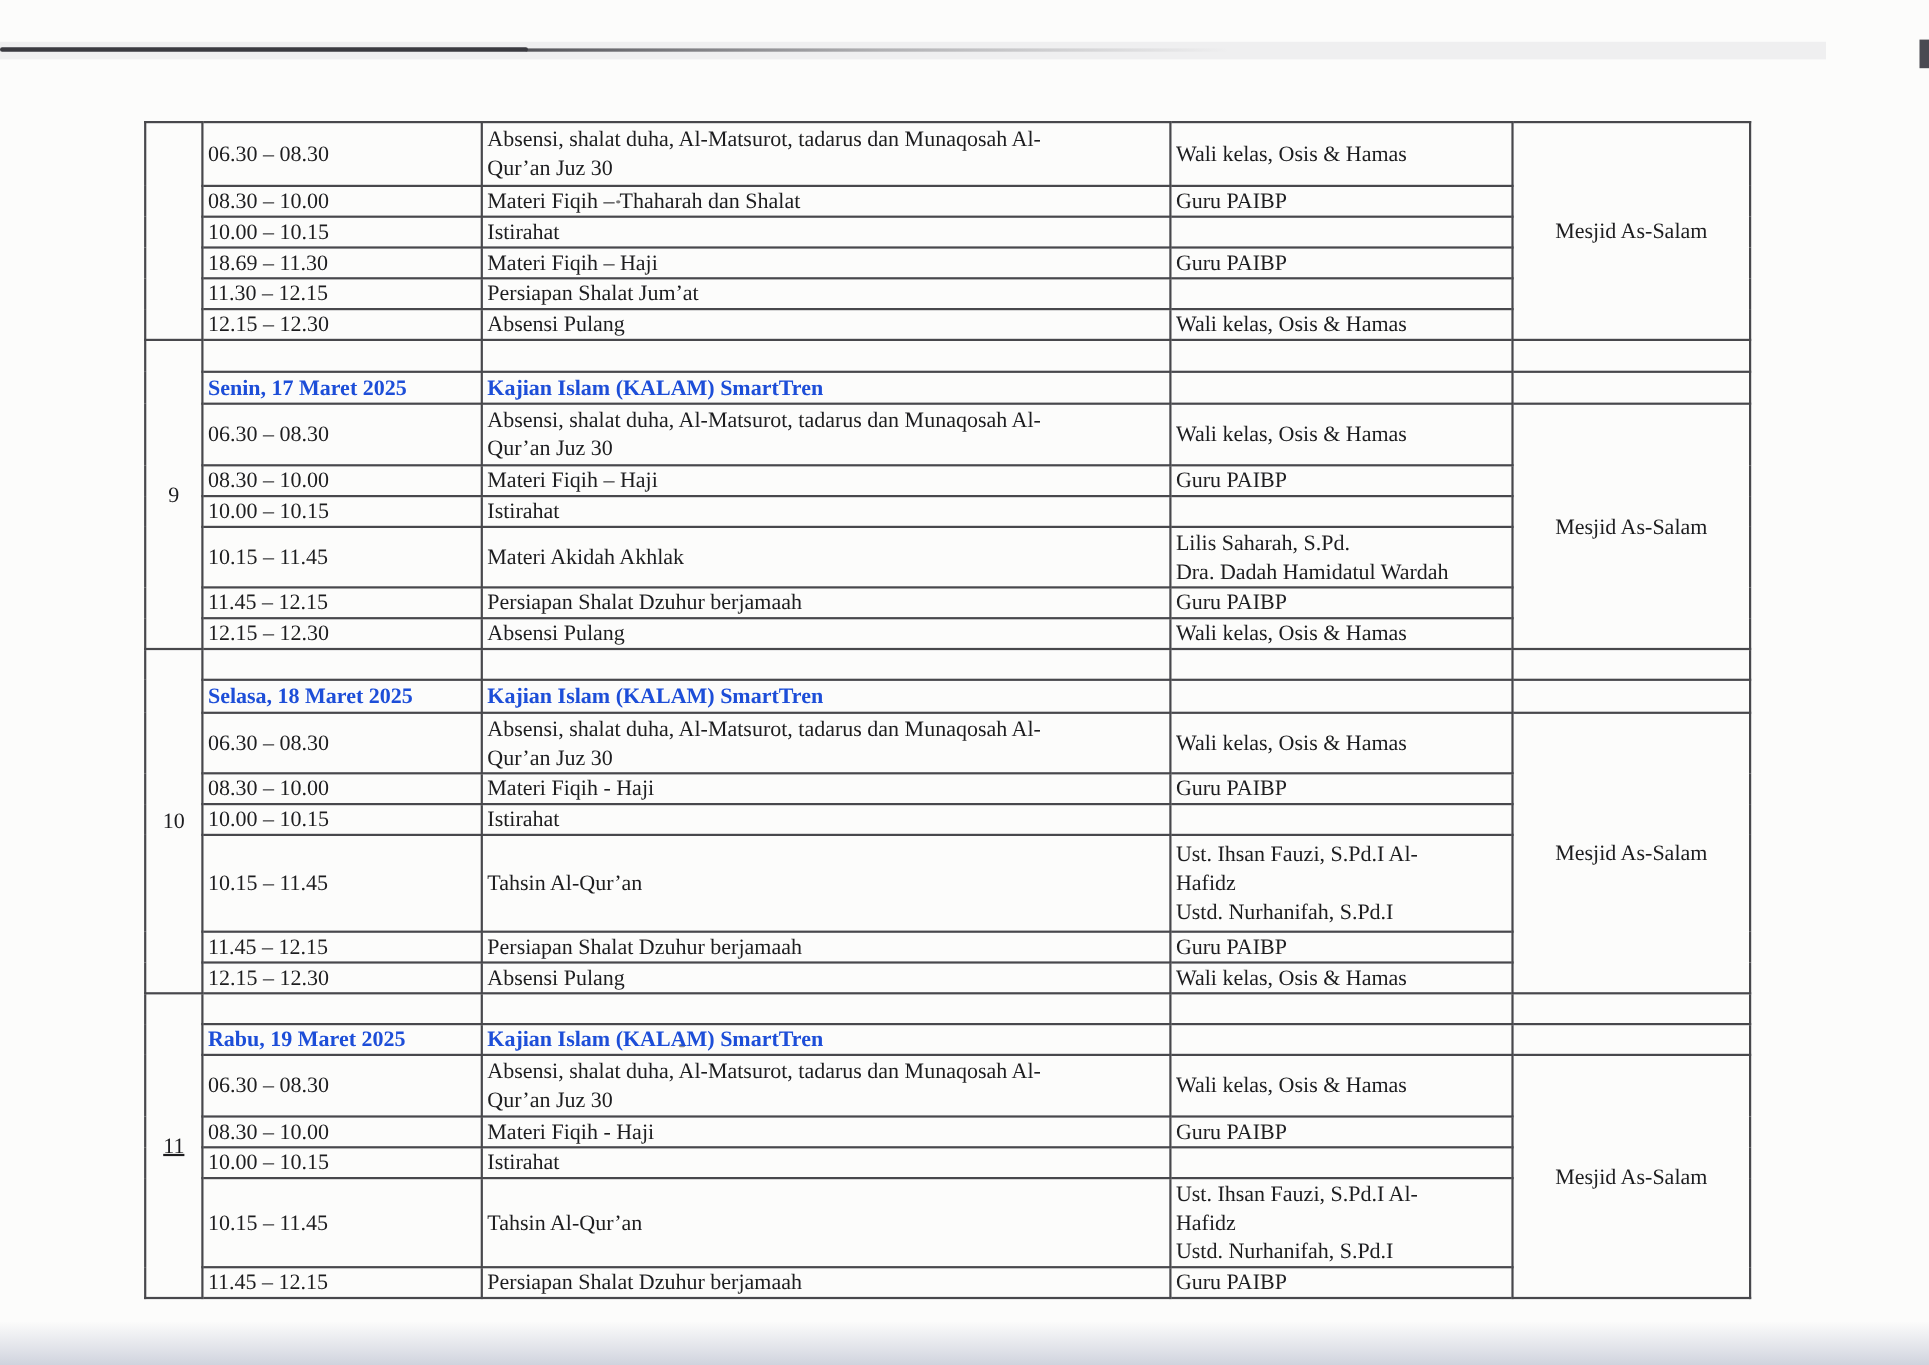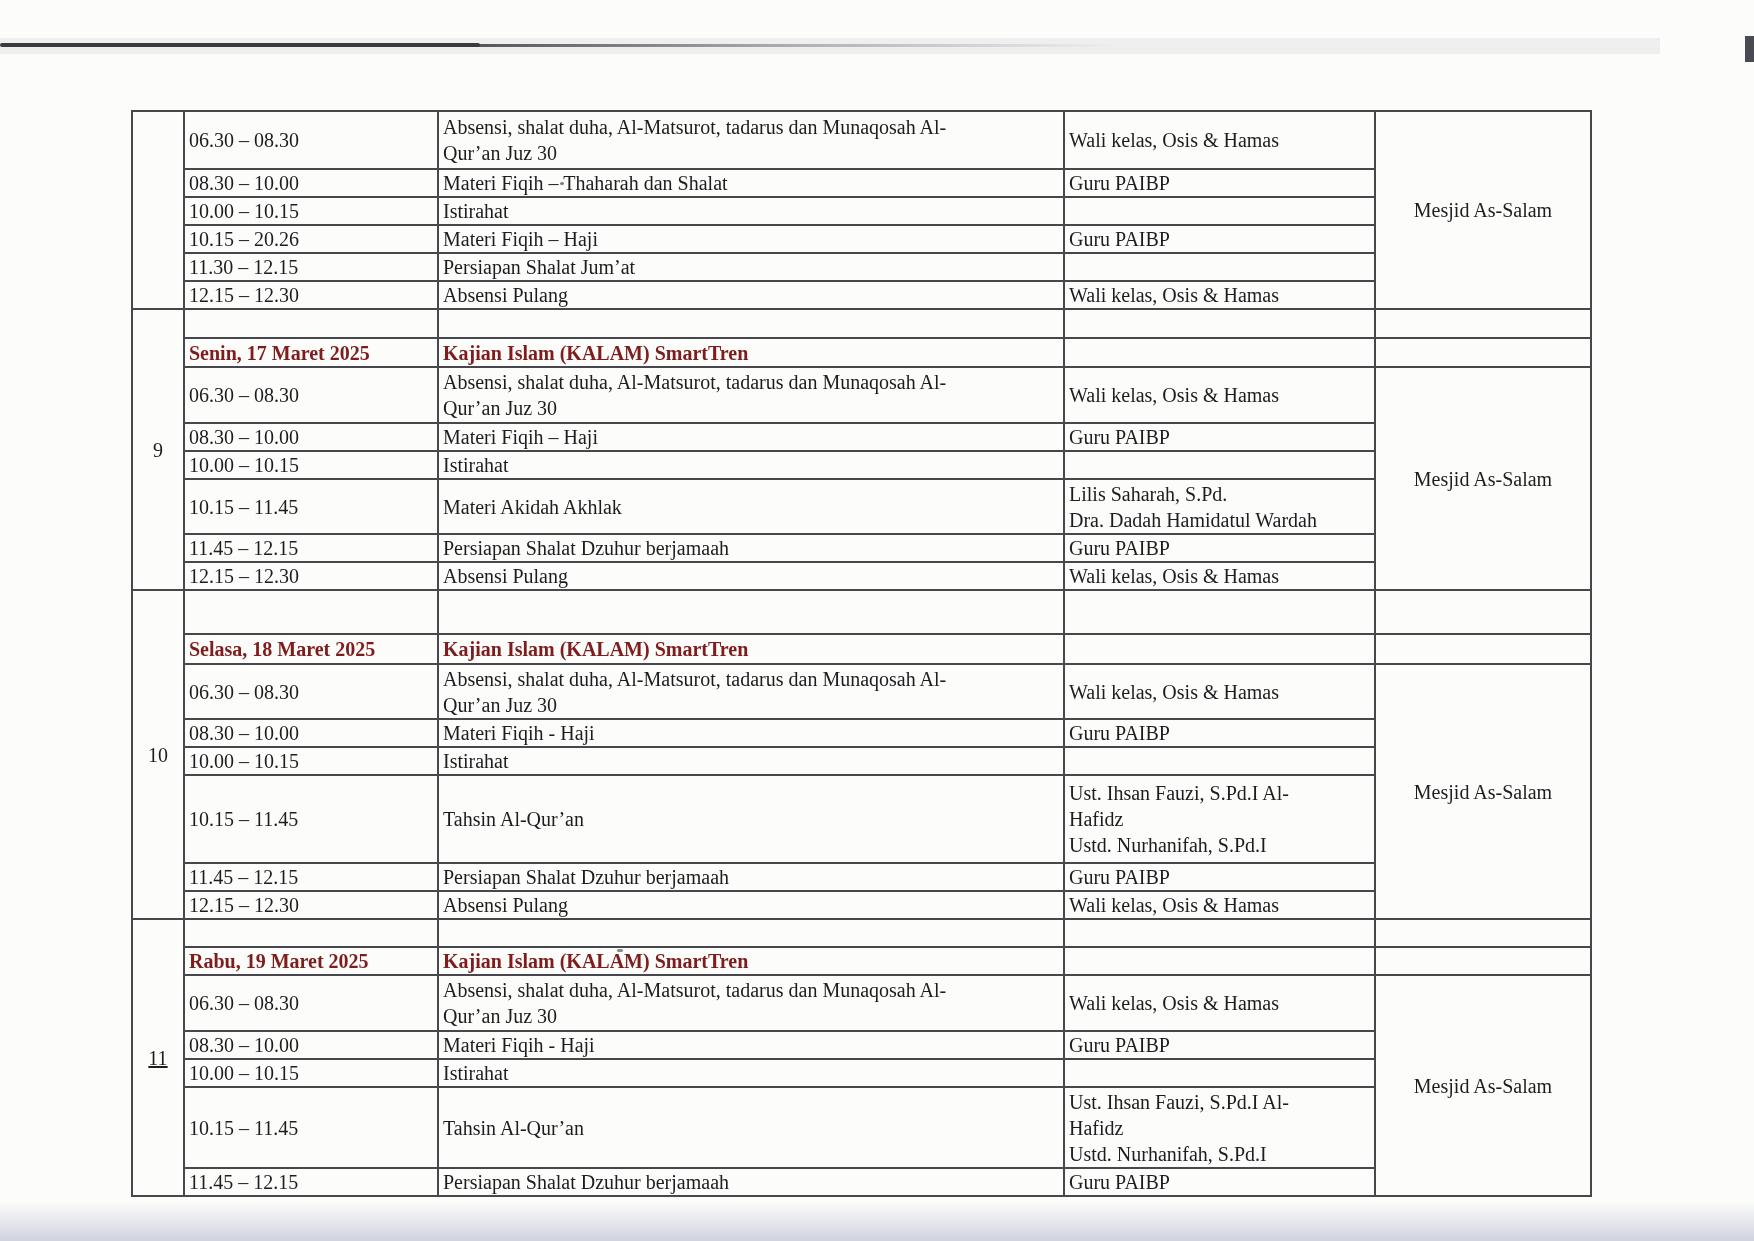--- a/index.html
+++ b/index.html
@@ -30,21 +30,21 @@
     font-size:20px;line-height:26px;color:#1d1d1f;
     vertical-align:middle;white-space:pre-line;overflow:hidden;
     padding:0 4px;
   }
   td.numcol{text-align:center;padding:0;}
   td.time{padding-left:11px;}
   td.act{padding-left:15px;}
   td.pic{padding-left:14px;}
   td.loc{text-align:center;padding:0;margin-top:34px;}
   td.vtop{vertical-align:top;padding-top:1px;}
-  tr.hdr td.time, tr.hdr td.act{font-weight:bold;color:#7f1d1d;}
+  tr.hdr td.time, tr.hdr td.act{font-weight:bold;color:#1d4ed8;}
   td.nudge-up{padding-bottom:100px;text-decoration:underline;}
 </style>
 </head>
 <body>
 
 <div class="page">
 
   <div class="topband"></div>
   <div class="streak1"></div>
   <div class="streak2"></div>
@@ -74,21 +74,21 @@
         <td class="time">08.30 – 10.00</td>
         <td class="act">Materi Fiqih – Thaharah dan Shalat</td>
         <td class="pic">Guru PAIBP</td>
       </tr>
       <tr style="height:25px">
         <td class="time">10.00 – 10.15</td>
         <td class="act">Istirahat</td>
         <td class="pic"></td>
       </tr>
       <tr style="height:25px">
-        <td class="time">10.15 – 20.26</td>
+        <td class="time">18.69 – 11.30</td>
         <td class="act">Materi Fiqih – Haji</td>
         <td class="pic">Guru PAIBP</td>
       </tr>
       <tr style="height:25px">
         <td class="time">11.30 – 12.15</td>
         <td class="act">Persiapan Shalat Jum’at</td>
         <td class="pic"></td>
       </tr>
       <tr style="height:27px">
         <td class="time">12.15 – 12.30</td>
@@ -136,21 +136,21 @@
         <td class="time">11.45 – 12.15</td>
         <td class="act">Persiapan Shalat Dzuhur berjamaah</td>
         <td class="pic">Guru PAIBP</td>
       </tr>
       <tr style="height:26px">
         <td class="time">12.15 – 12.30</td>
         <td class="act">Absensi Pulang</td>
         <td class="pic">Wali kelas, Osis &amp; Hamas</td>
       </tr>
 
-      <tr style="height:44px">
+      <tr style="height:28px">
         <td class="numcol" rowspan="8">10</td>
         <td class="time"></td>
         <td class="act"></td>
         <td class="pic"></td>
         <td class="loc"></td>
       </tr>
       <tr class="hdr" style="height:30px">
         <td class="time">Selasa, 18 Maret 2025</td>
         <td class="act">Kajian Islam (KALAM) SmartTren</td>
         <td class="pic"></td>

